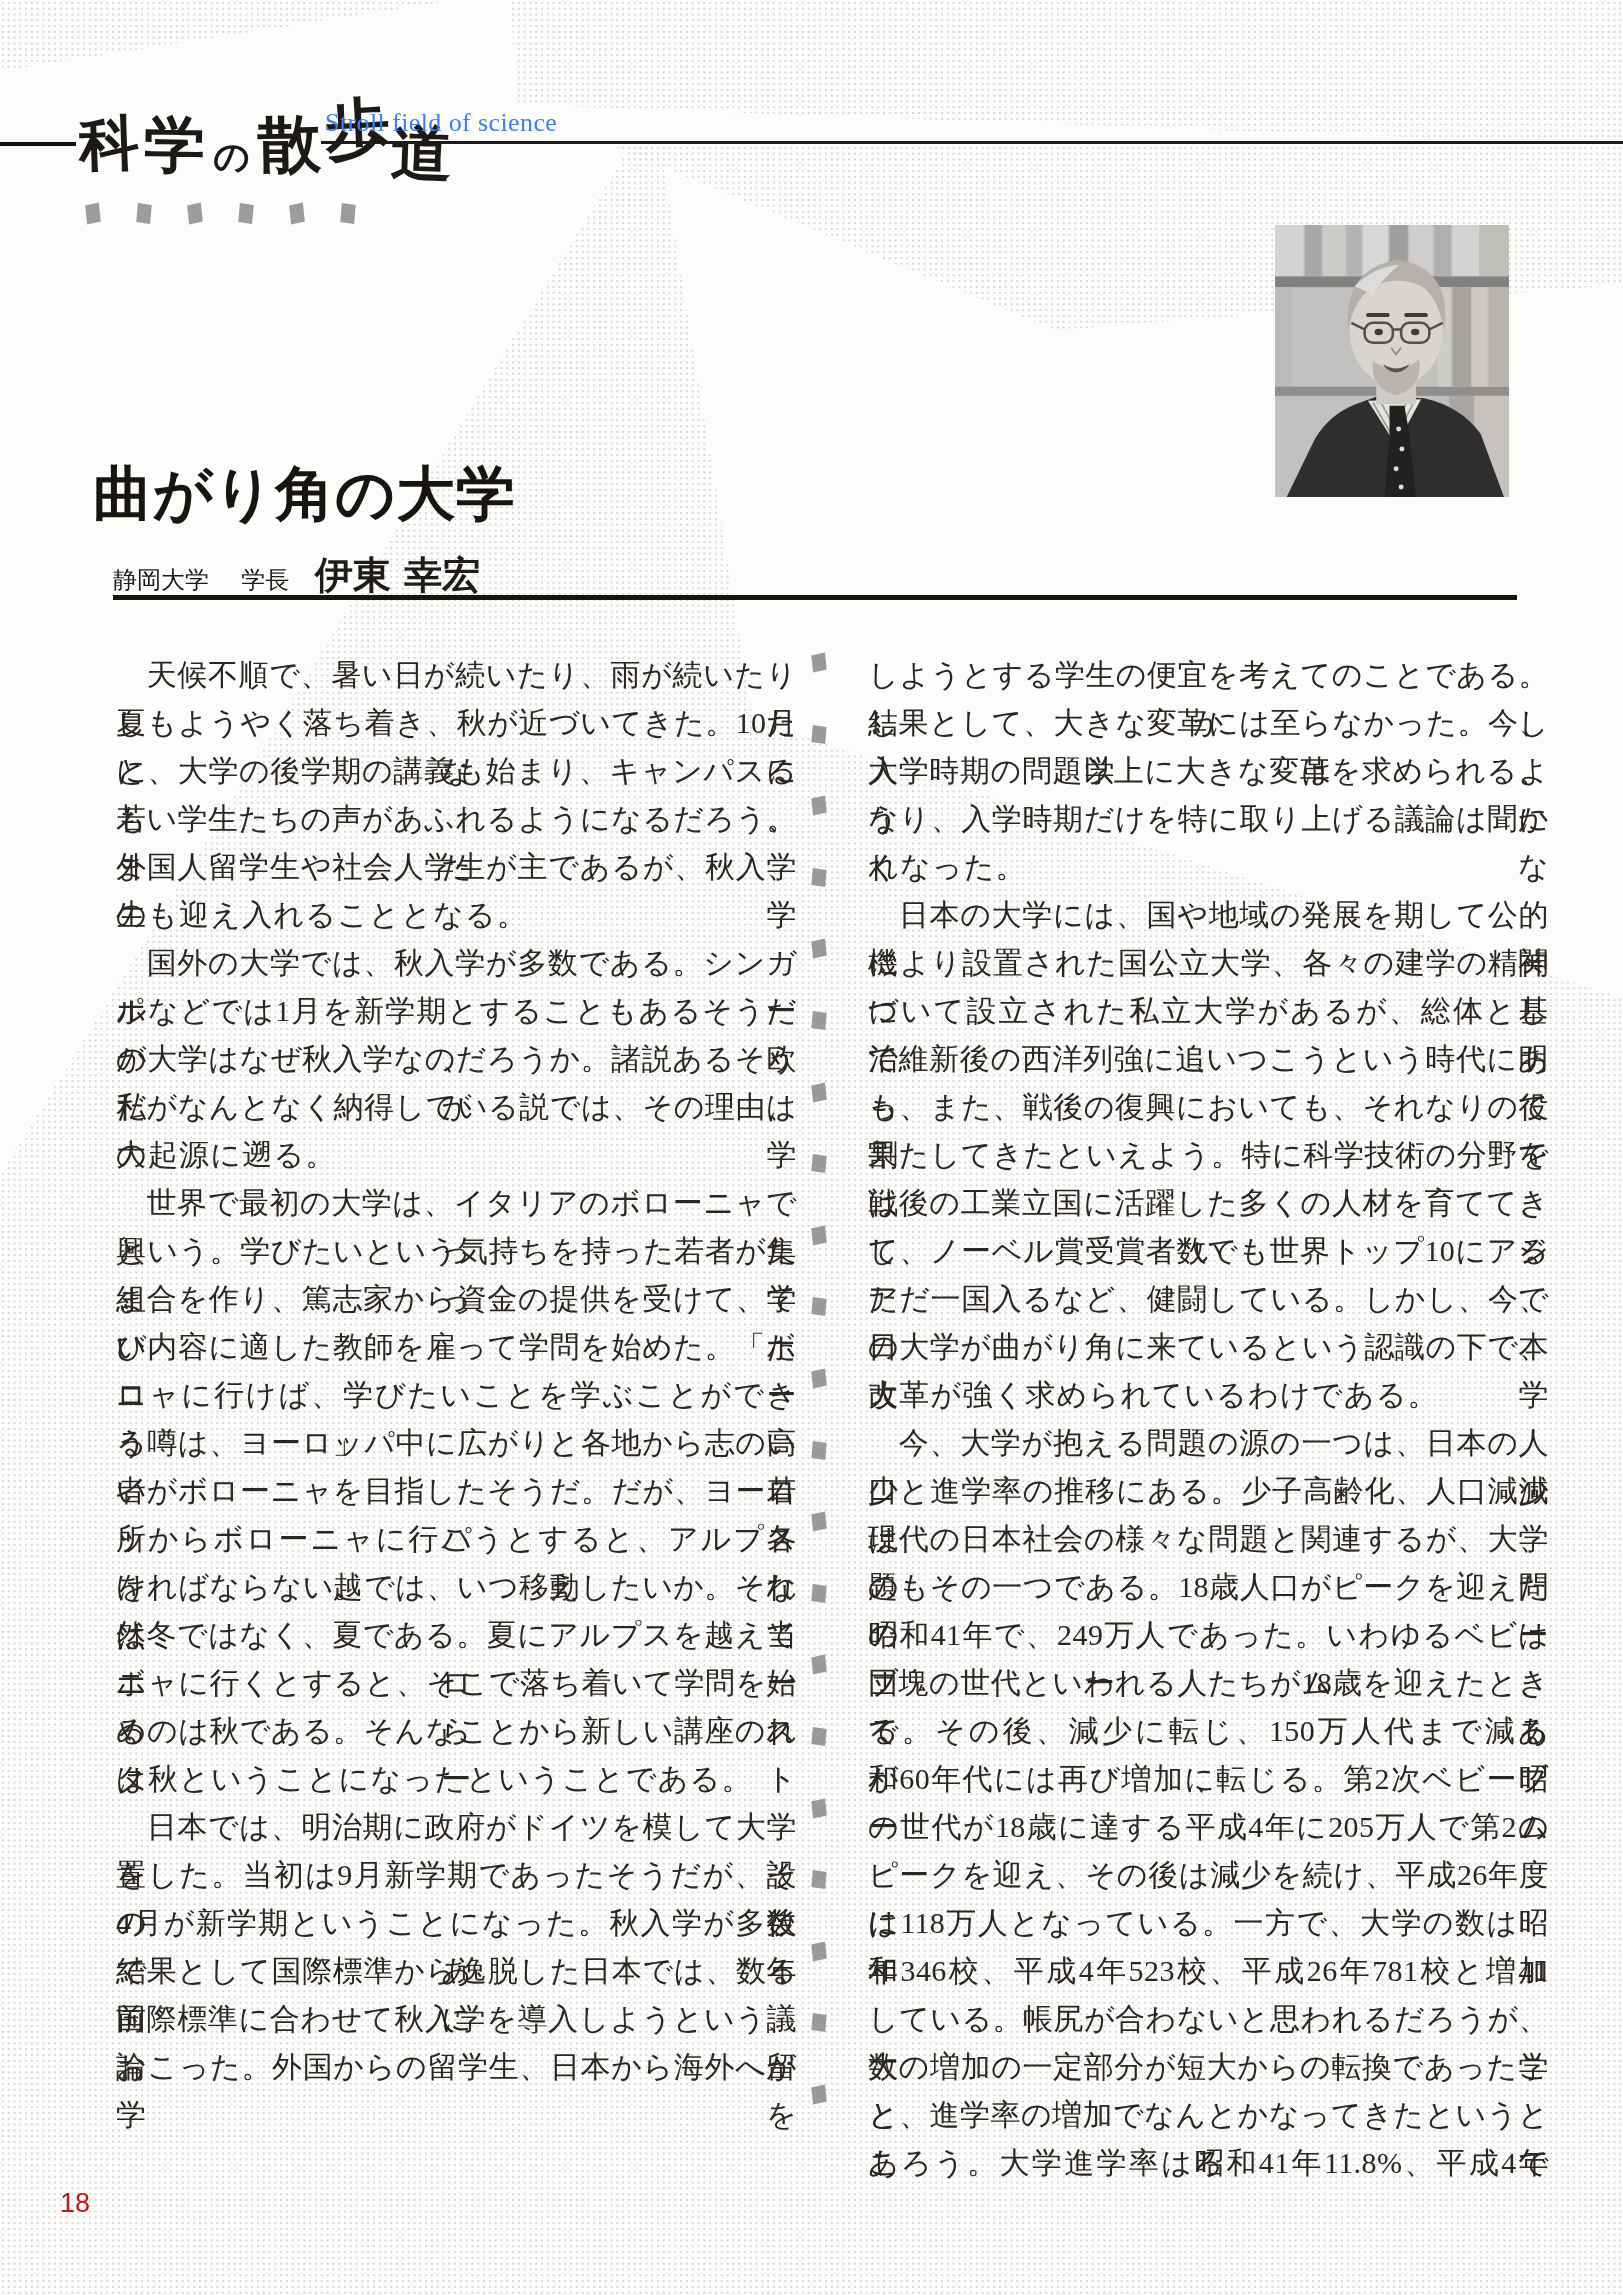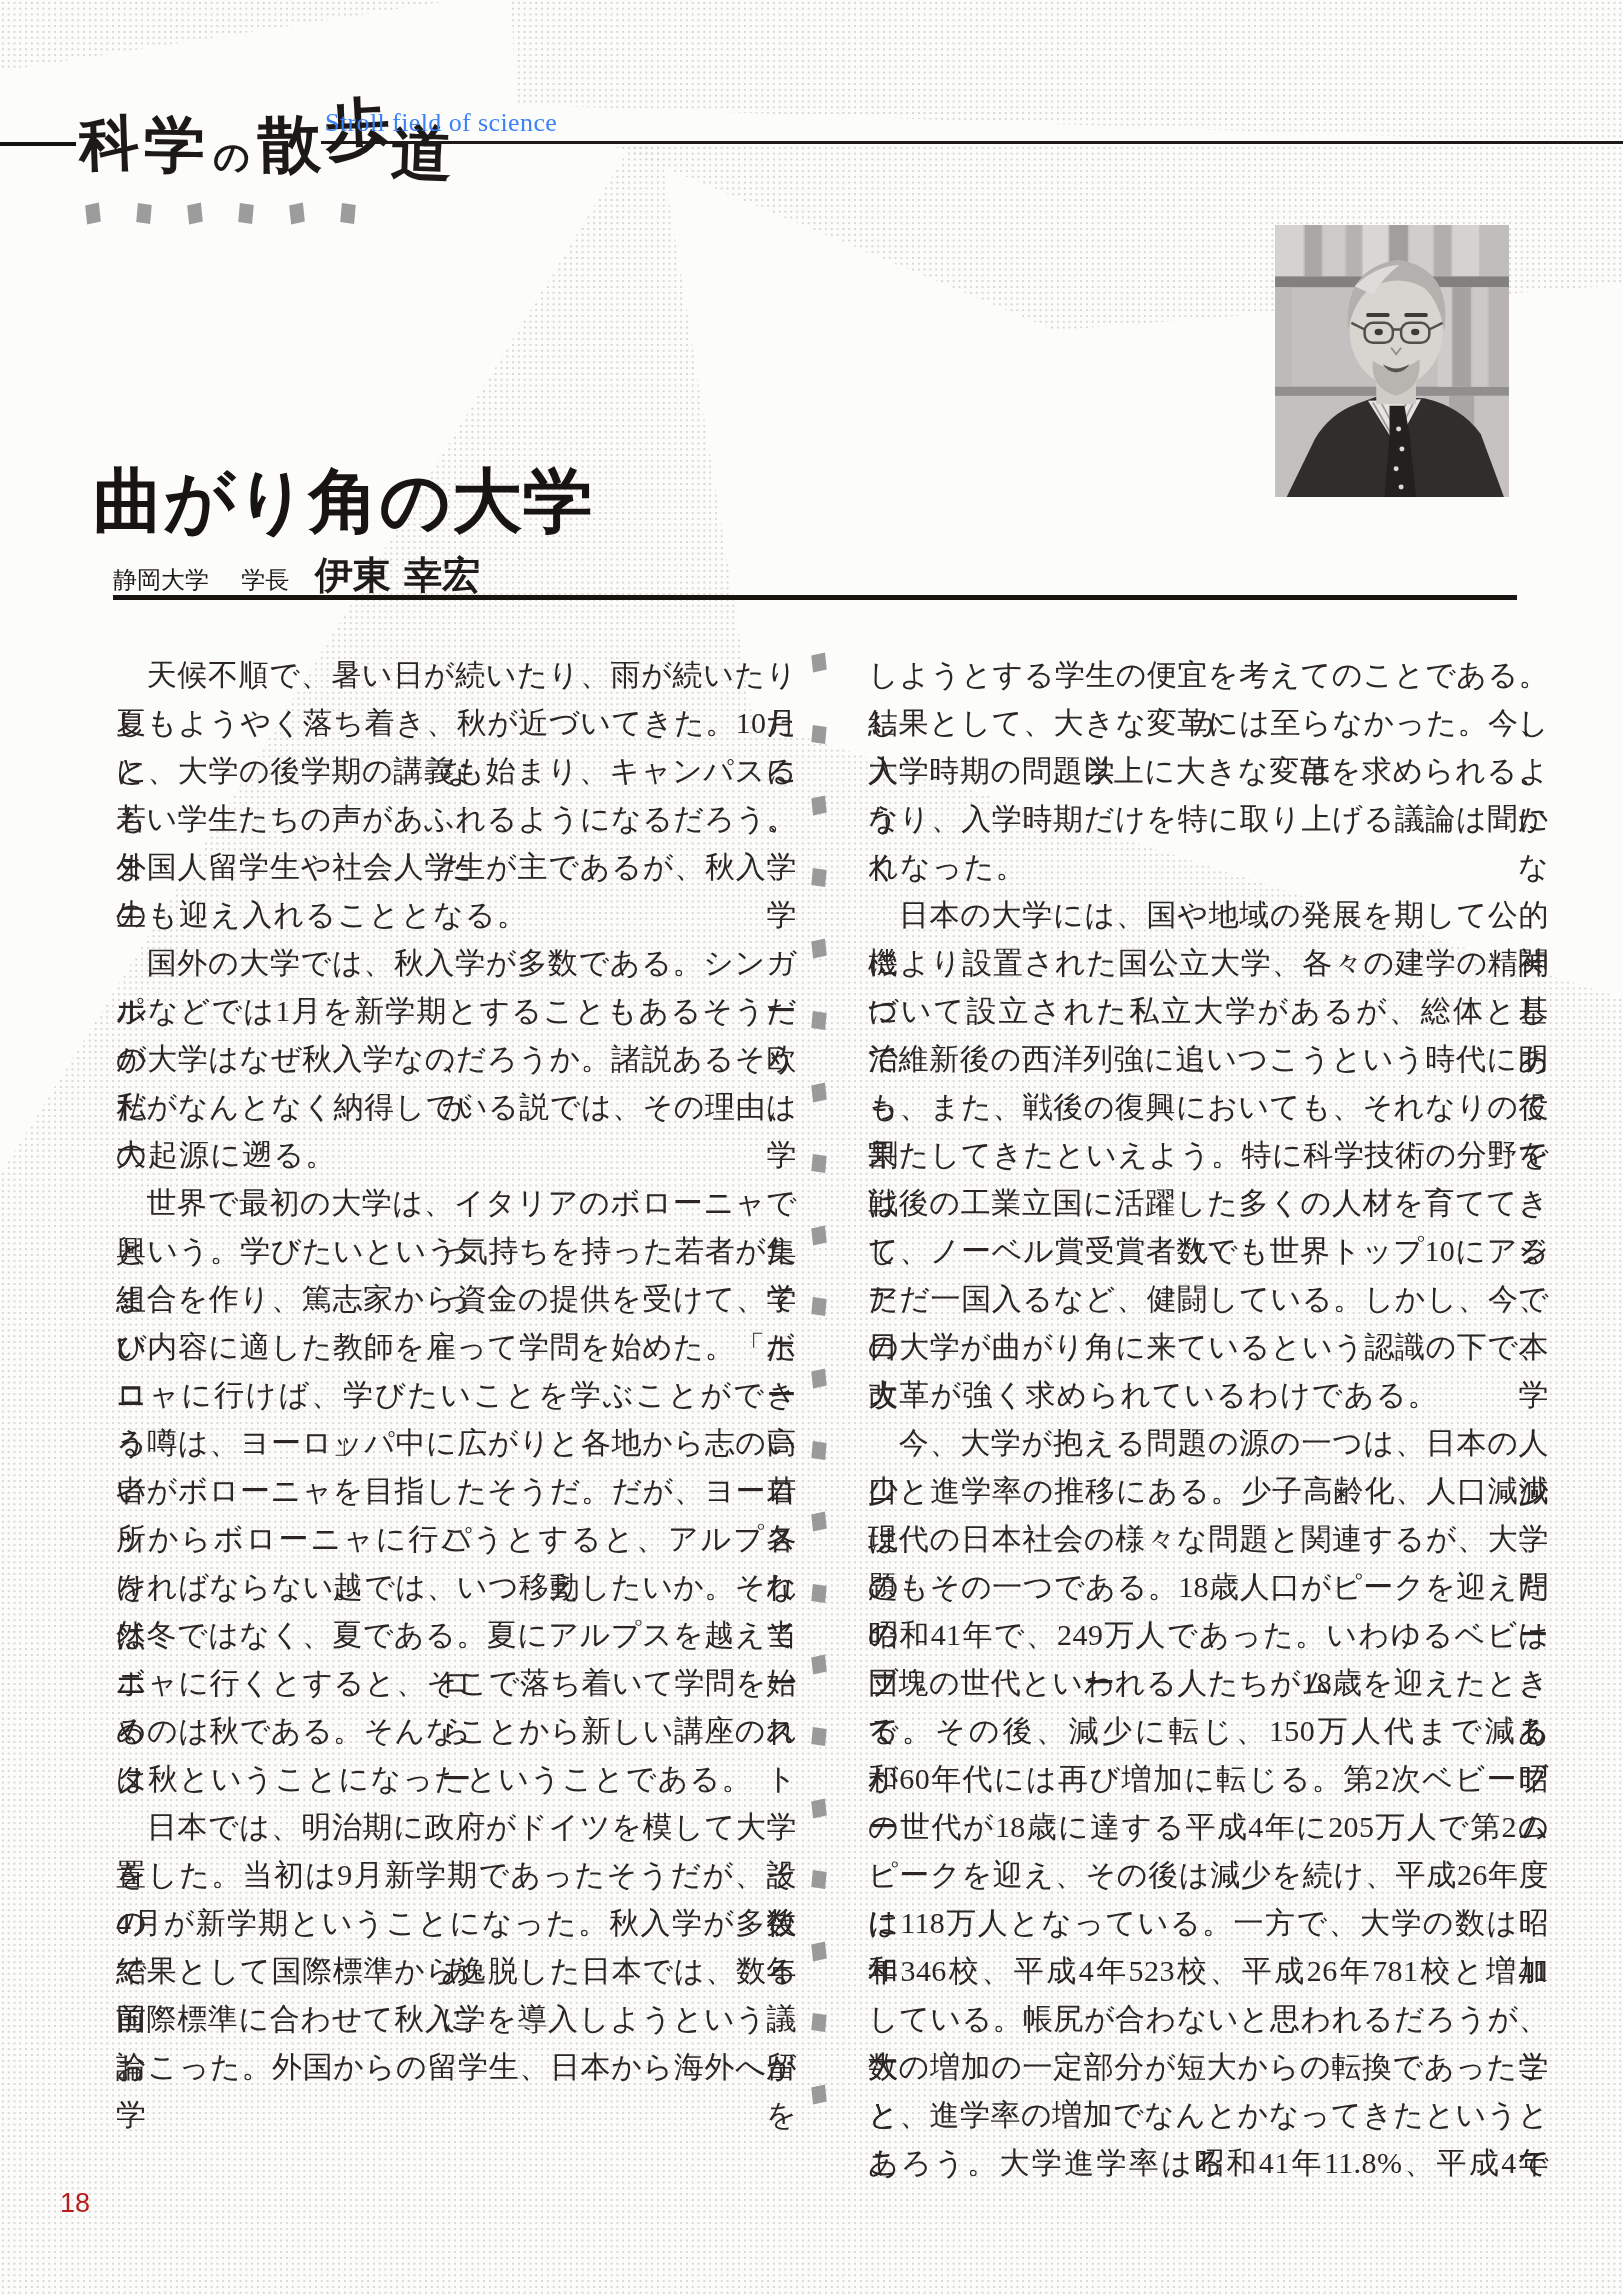--- a/index.html
+++ b/index.html
@@ -24,21 +24,21 @@
   .logo .c1{font-size:61px;transform:translateY(1.7px) rotate(1deg);margin-left:5px;}
   .logo .c2{font-size:36px;transform:translateY(5px);margin-left:8.3px;}
   .logo .c3{font-size:63px;transform:translateY(1.7px) rotate(-1deg);margin-left:8.3px;}
   .logo .c4{font-size:65px;transform:translateY(-13.2px) rotate(-3deg);margin-left:3.3px;}
   .logo .c5{font-size:61px;transform:translateY(10px) rotate(2deg);margin-left:1.7px;}
   .logo-squares{position:absolute;left:86px;top:204px;z-index:3;white-space:nowrap;}
   .logo-squares .sq{display:inline-block;width:14px;height:19px;background:#9c9c9c;margin-right:37px;}
   .tagline{position:absolute;left:325px;top:108px;z-index:3;font-size:26px;color:#3b82f6;
         letter-spacing:0.4px;font-family:"Liberation Serif","DejaVu Serif",serif;}
   
-  .title{position:absolute;left:93px;top:455px;z-index:3;font-size:70px;font-weight:900;
+  .title{position:absolute;left:93px;top:455px;z-index:3;font-size:59px;font-weight:900;
         letter-spacing:0.8px;color:#181411;font-family:Liberation Sans, sans-serif;}
   .byline{position:absolute;left:113px;top:550px;z-index:3;white-space:nowrap;
         font-family:"DejaVu Sans","Liberation Sans",sans-serif;color:#1e1b18;}
   .byline .aff{font-size:24px;}
   .byline .role{font-size:24px;margin-left:28px;}
   .byline .name{font-size:38px;font-weight:700;margin-left:21.5px;}
   .byline-rule{position:absolute;left:113px;top:595px;width:1404px;height:5px;background:#18140f;z-index:3;}
   
   .photo{position:absolute;left:1275px;top:225px;width:234px;height:272px;z-index:2;}
   

